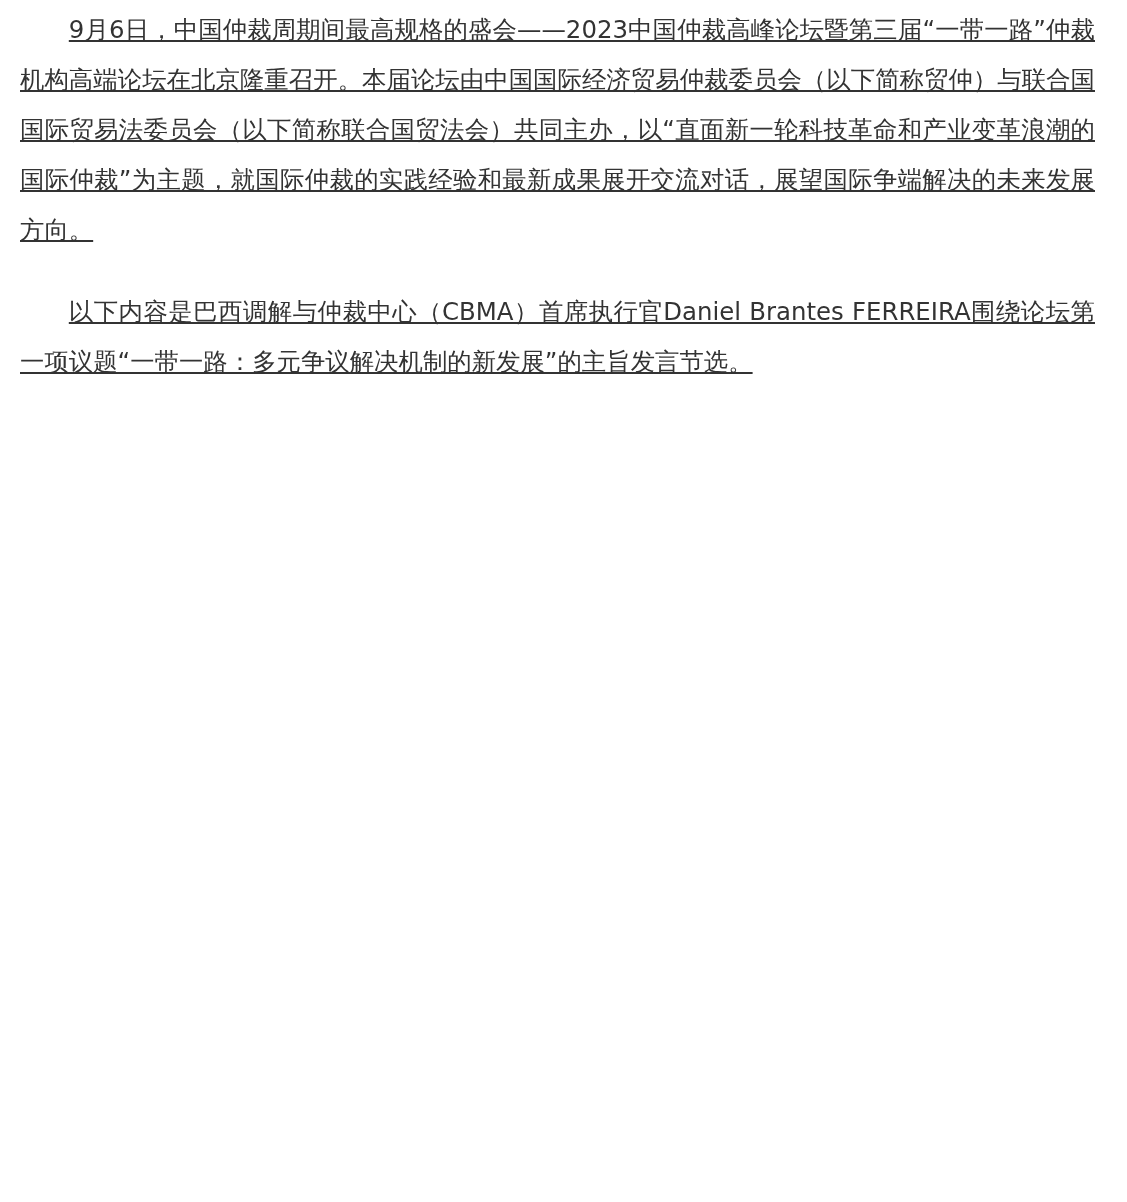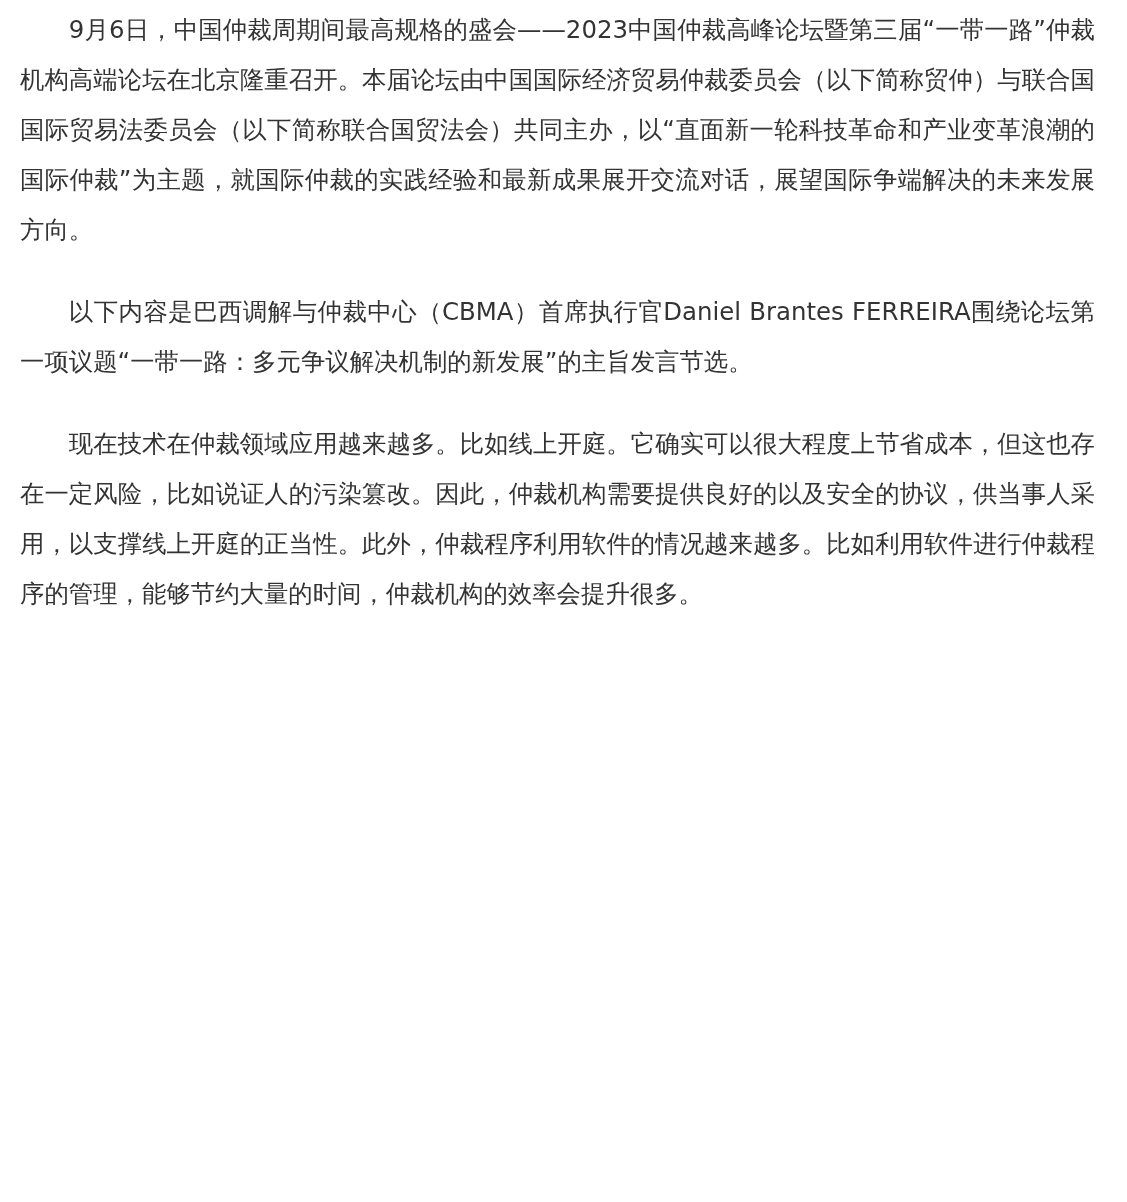--- a/index.html
+++ b/index.html
@@ -12,20 +12,21 @@
       height: 1202px;
       overflow: hidden;
       font-family: "DejaVu Sans", "Liberation Sans", sans-serif;
       color: #333333;
     }
     .article {
       position: relative;
       padding: 5px 32px 0 20px;
       box-sizing: border-box;
       width: 1127px;
+      text-decoration: underline;
     }
     .article p {
       margin: 0 0 32px 0;
       font-size: 24.4px;
       line-height: 50px;
       text-indent: 2em;
       text-align: justify;
       word-break: break-all;
       letter-spacing: 0;
     }
@@ -36,14 +37,13 @@
       padding-right: 0;
       font-size: 24px;
     }
   </style>
 </head>
 <body>
 
 <div class="article">
   <p>9月6日，中国仲裁周期间最高规格的盛会——2023中国仲裁高峰论坛暨第三届“一带一路”仲裁机构高端论坛在北京隆重召开。本届论坛由中国国际经济贸易仲裁委员会（以下简称贸仲）与联合国国际贸易法委员会（以下简称联合国贸法会）共同主办，以“直面新一轮科技革命和产业变革浪潮的国际仲裁”为主题，就国际仲裁的实践经验和最新成果展开交流对话，展望国际争端解决的未来发展方向。</p>
   <p>以下内容是巴西调解与仲裁中心（CBMA）首席执行官Daniel Brantes FERREIRA围绕论坛第一项议题“一带一路：多元争议解决机制的新发展”的主旨发言节选。</p>
-  <p>现在技术在仲裁领域应用越来越多。比如线上开庭。它确实可以很大程度上节省成本，但这也存在一定风险，比如说证人的污染篡改。因此，仲裁机构需要提供良好的以及安全的协议，供当事人采用，以支撑线上开庭的正当性。此外，仲裁程序利用软件的情况越来越多。比如利用软件进行仲裁程序的管理，能够节约大量的时间，仲裁机构的效率会提升很多。</p>
 </div>
 
 </body></html>

